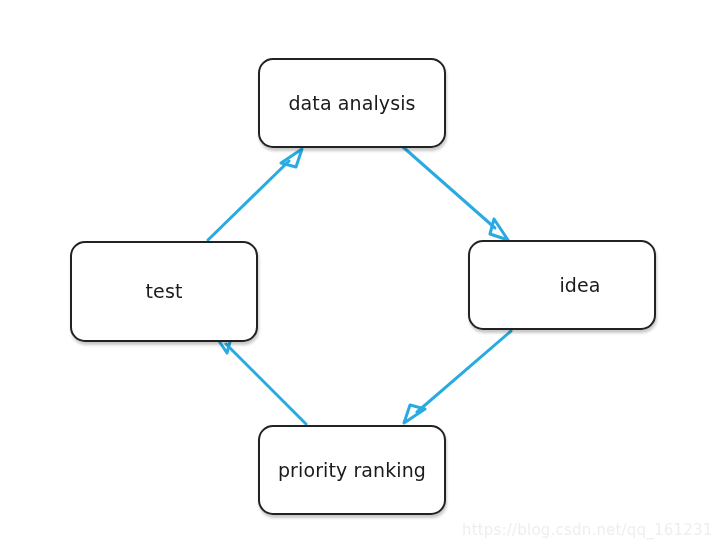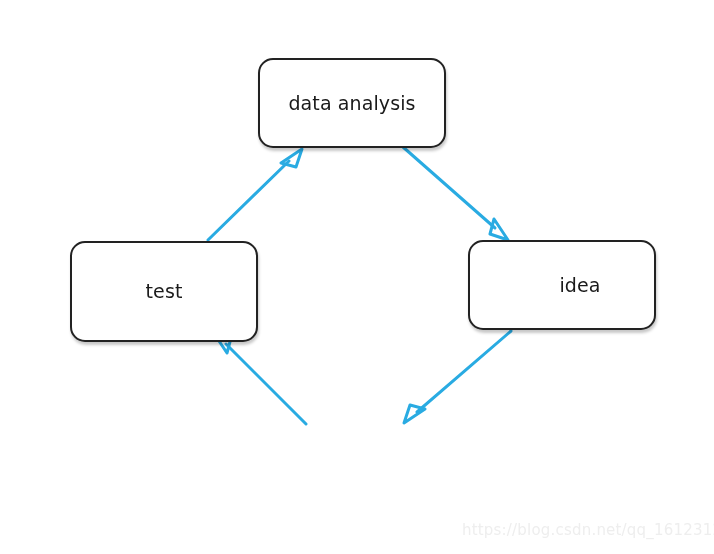--- a/index.html
+++ b/index.html
@@ -91,20 +91,23 @@
   </svg>
 
   <div class="node" id="node-data-analysis">
     <span class="node-label">data analysis</span>
   </div>
 
   <div class="node" id="node-idea">
     <span class="node-label">idea</span>
   </div>
 
+  <div class="node" id="node-priority">
+    <span class="node-label">priority ranking</span>
+  </div>
 
   <div class="node" id="node-test">
     <span class="node-label">test</span>
   </div>
 
   <div id="watermark">https://blog.csdn.net/qq_16123129</div>
 
 </div>
 
 </body></html>

